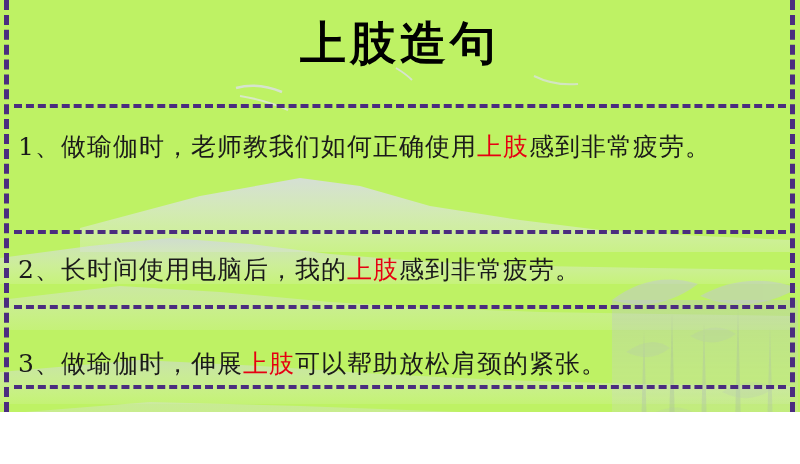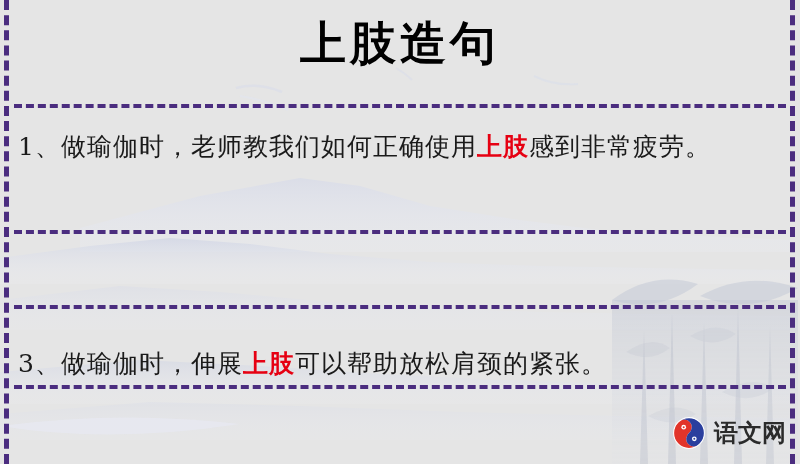--- a/index.html
+++ b/index.html
@@ -10,22 +10,22 @@
     width: 800px;
     height: 464px;
     background: #ffffff;
     font-family: "Liberation Serif", "DejaVu Serif", serif;
     overflow: hidden;
   }
 
   #slide {
     position: relative;
     width: 800px;
-    height: 464px;
-    background: #e5e5e5;
+    height: 412px;
+    background: #bef264;
     overflow: hidden;
     box-sizing: border-box;
   }
 
   
   .bg-art {
     position: absolute;
     inset: 0;
     pointer-events: none;
     z-index: 0;
@@ -89,21 +89,21 @@
     line-height: 46px;
     letter-spacing: 1px;
     text-align: left;
   }
   .s1 { top: 124px; }
   .s2 { top: 247px; }
   .s3 { top: 341px; }
 
   .kw {
     color: #e60012;
-    font-weight: bold;
+    font-weight: normal;
   }
 
   
   .logo {
     position: absolute;
     left: 672px;
     top: 416px;
     display: flex;
     align-items: center;
     gap: 8px;
@@ -183,20 +183,23 @@
 
   <div class="hr-dash hr-1"></div>
   <div class="hr-dash hr-2"></div>
   <div class="hr-dash hr-3"></div>
   <div class="hr-dash hr-4"></div>
 
   <div class="sentence s1">
     <span>1、</span><span>做瑜伽时，老师教我们如何正确使用</span><span class="kw">上肢</span><span>感到非常疲劳。</span>
   </div>
 
+  <div class="sentence s2">
+    <span>2、</span><span>长时间使用电脑后，我的</span><span class="kw">上肢</span><span>感到非常疲劳。</span>
+  </div>
 
   <div class="sentence s3">
     <span>3、</span><span>做瑜伽时，伸展</span><span class="kw">上肢</span><span>可以帮助放松肩颈的紧张。</span>
   </div>
 
   <div class="logo">
     <svg class="logo-mark" viewBox="0 0 64 64">
       <circle cx="32" cy="32" r="29" fill="#ffffff"></circle>
       <path d="M32 3 A29 29 0 0 0 32 61 A14.5 14.5 0 0 1 32 32 A14.5 14.5 0 0 0 32 3 Z" fill="#e2342a" transform="rotate(-40 32 32)"></path>
       <path d="M32 61 A29 29 0 0 0 32 3 A14.5 14.5 0 0 1 32 32 A14.5 14.5 0 0 0 32 61 Z" fill="#2b3f9e" transform="rotate(-40 32 32)"></path>

